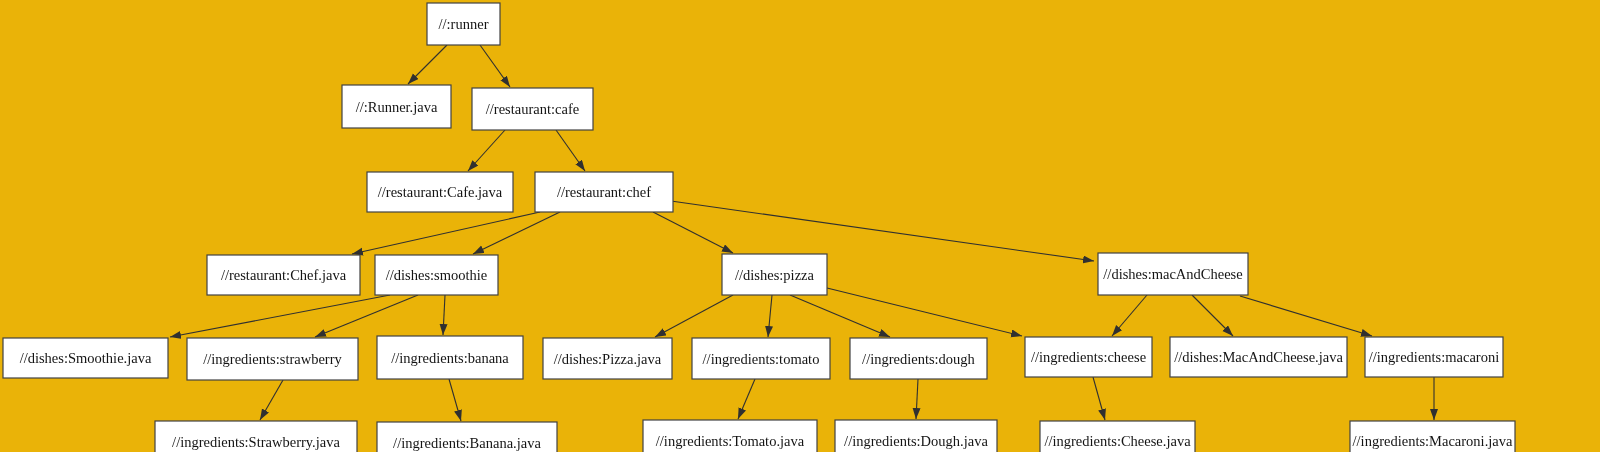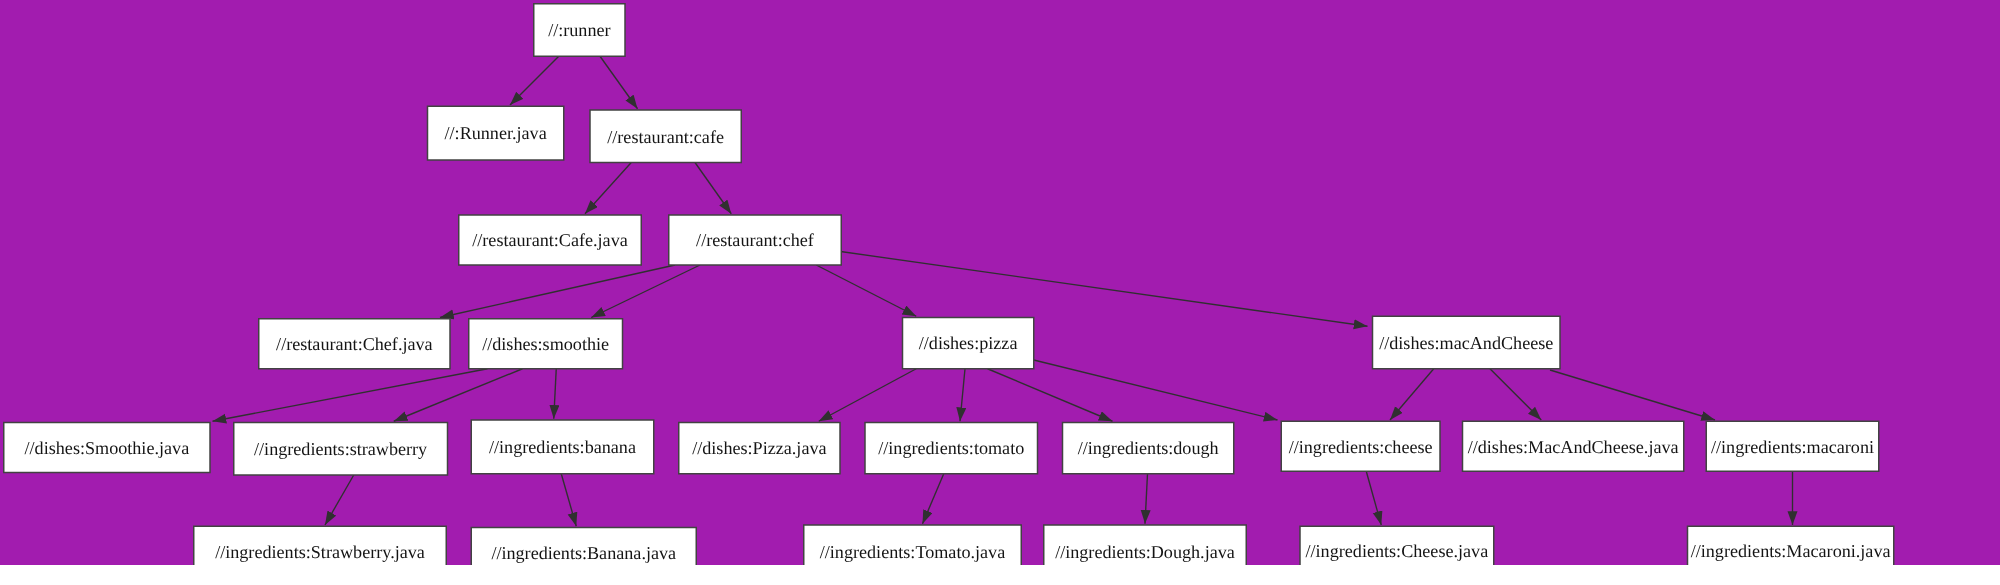--- a/index.html
+++ b/index.html
@@ -3,21 +3,21 @@
 <meta charset="utf-8">
 <style>
   html, body {
     margin: 0;
     padding: 0;
     background: #ffffff;
   }
   .canvas-wrap {
     width: 1600px;
     height: 452px;
-    background: #a21caf;
+    background: #eab308;
     position: relative;
     overflow: hidden;
   }
   svg {
     display: block;
     width: 1600px;
     height: 468px;
   }
   .node-box {
     fill: #ffffff;

